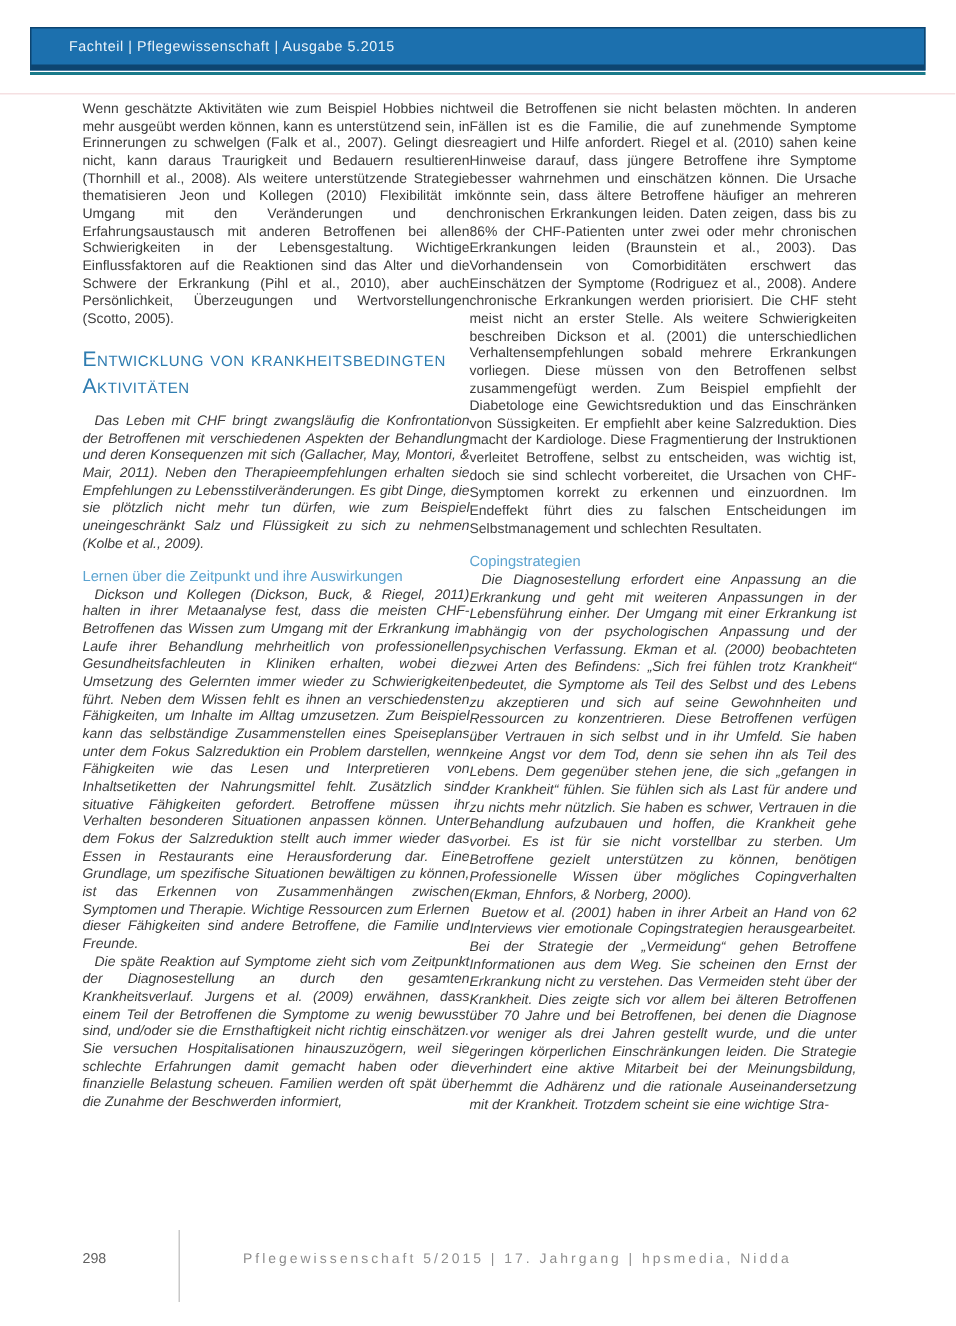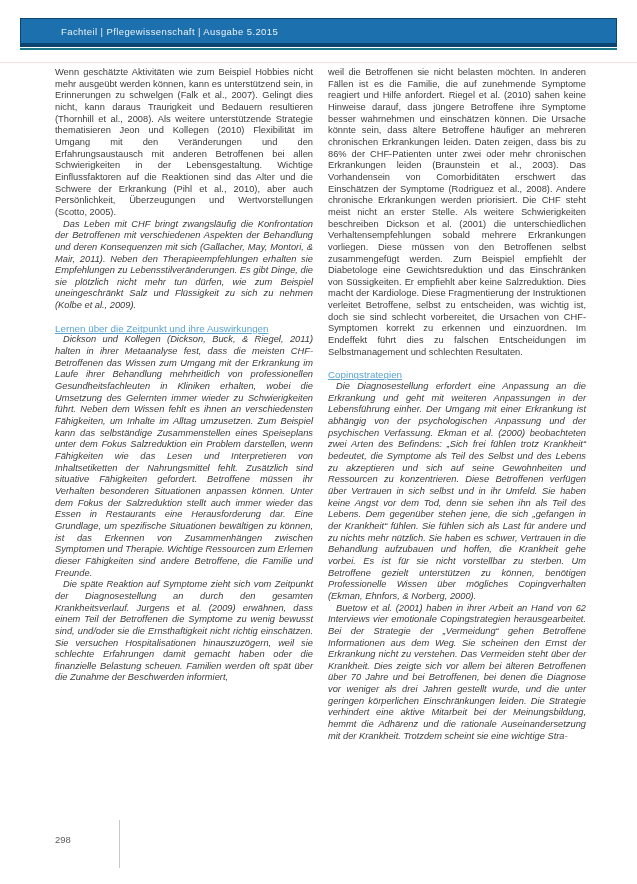--- a/index.html
+++ b/index.html
@@ -7,46 +7,46 @@
   .page {
     position:relative; width:637px; height:884px; background:#ffffff;
     overflow:hidden; font-family:"Liberation Sans", sans-serif;
   }
   .header-bar {
     position:absolute; left:20px; top:18px; width:595px; height:24px;
     background:#1c70ae; border:1px solid #0d4571; border-bottom:4px solid #0d4571;
     display:flex; align-items:center;
   }
   .header-bar .header-text {
-    color:#eaf3fa; font-size:9.5px; letter-spacing:0.4px; padding-left:40px;
+    color:#eaf3fa; font-size:9.5px; letter-spacing:0.4px; padding-left:25px;
   }
   .header-accent {
     position:absolute; left:20px; top:48px; width:597px; height:2px; background:#1a7a8a;
   }
   .pink-line {
     position:absolute; left:0; top:62px; width:637px; height:1px; background:#f5e0e2;
   }
   .content {
     position:absolute; left:55px; top:67px; width:531px;
-    display:flex; gap:15px;
+    display:flex; 
   }
   .col {
     width:258px; font-size:9.3px; line-height:11.65px; text-align:justify;
     color:#3c3c3c;
   }
   .col p { margin:0; }
   .col p.indent { text-indent:8px;font-style:italic; }
   h1.section {
     font-variant:small-caps; font-weight:normal; color:#2e7cb0;
     font-size:14px; line-height:1.3; letter-spacing:0.4px;
     margin:11px 0 9px 0; text-align:left;
   }
   h2.sub {
     color:#5ba3d0; font-weight:normal; font-size:9.8px; line-height:11.65px;
-    margin:11px 0 0 0; text-align:left;text-decoration:underline;
+    margin:11px 0 0 0; text-align:left;
   }
   .footer {
     position:absolute; left:55px; top:820px; display:flex; align-items:flex-start;gap:24px;
   }
   .footer .page-num {
     width:34px; color:#606060; font-size:9.5px; padding-top:14px;
   }
   .footer .v-divider {
     width:1px; height:48px; background:#c8c8c8; margin:0 18px 0 6px;
   }
@@ -62,33 +62,35 @@
   <div class="header-bar">
     <span class="header-text">Fachteil | Pflegewissenschaft | Ausgabe 5.2015</span>
   </div>
   <div class="header-accent"></div>
   <div class="pink-line"></div>
 
   <div class="content">
 
     <div class="col">
       <p>Wenn geschätzte Aktivitäten wie zum Beispiel Hobbies nicht mehr ausgeübt werden können, kann es unterstützend sein, in Erinnerungen zu schwelgen (Falk et al., 2007). Gelingt dies nicht, kann daraus Traurigkeit und Bedauern resultieren (Thornhill et al., 2008). Als weitere unterstützende Strategie thematisieren Jeon und Kollegen (2010) Flexibilität im Umgang mit den Veränderungen und den Erfahrungsaustausch mit anderen Betroffenen bei allen Schwierigkeiten in der Lebensgestaltung. Wichtige Einflussfaktoren auf die Reaktionen sind das Alter und die Schwere der Erkrankung (Pihl et al., 2010), aber auch Persönlichkeit, Überzeugungen und Wertvorstellungen (Scotto, 2005).</p>
+      <h1 class="section">Entwicklung von krankheitsbedingten Aktivitäten</h1>
       <p class="indent">Das Leben mit CHF bringt zwangsläufig die Konfrontation der Betroffenen mit verschiedenen Aspekten der Behandlung und deren Konsequenzen mit sich (Gallacher, May, Montori, &amp; Mair, 2011). Neben den Therapieempfehlungen erhalten sie Empfehlungen zu Lebensstilveränderungen. Es gibt Dinge, die sie plötzlich nicht mehr tun dürfen, wie zum Beispiel uneingeschränkt Salz und Flüssigkeit zu sich zu nehmen (Kolbe et al., 2009).</p>
       <h2 class="sub">Lernen über die Zeitpunkt und ihre Auswirkungen</h2>
       <p class="indent">Dickson und Kollegen (Dickson, Buck, &amp; Riegel, 2011) halten in ihrer Metaanalyse fest, dass die meisten CHF-Betroffenen das Wissen zum Umgang mit der Erkrankung im Laufe ihrer Behandlung mehrheitlich von professionellen Gesundheitsfachleuten in Kliniken erhalten, wobei die Umsetzung des Gelernten immer wieder zu Schwierigkeiten führt. Neben dem Wissen fehlt es ihnen an verschiedensten Fähigkeiten, um Inhalte im Alltag umzusetzen. Zum Beispiel kann das selbständige Zusammenstellen eines Speiseplans unter dem Fokus Salzreduktion ein Problem darstellen, wenn Fähigkeiten wie das Lesen und Interpretieren von Inhaltsetiketten der Nahrungsmittel fehlt. Zusätzlich sind situative Fähigkeiten gefordert. Betroffene müssen ihr Verhalten besonderen Situationen anpassen können. Unter dem Fokus der Salzreduktion stellt auch immer wieder das Essen in Restaurants eine Herausforderung dar. Eine Grundlage, um spezifische Situationen bewältigen zu können, ist das Erkennen von Zusammenhängen zwischen Symptomen und Therapie. Wichtige Ressourcen zum Erlernen dieser Fähigkeiten sind andere Betroffene, die Familie und Freunde.</p>
       <p class="indent">Die späte Reaktion auf Symptome zieht sich vom Zeitpunkt der Diagnosestellung an durch den gesamten Krankheitsverlauf. Jurgens et al. (2009) erwähnen, dass einem Teil der Betroffenen die Symptome zu wenig bewusst sind, und/oder sie die Ernsthaftigkeit nicht richtig einschätzen. Sie versuchen Hospitalisationen hinauszuzögern, weil sie schlechte Erfahrungen damit gemacht haben oder die finanzielle Belastung scheuen. Familien werden oft spät über die Zunahme der Beschwerden informiert,</p>
     </div>
 
     <div class="col">
       <p>weil die Betroffenen sie nicht belasten möchten. In anderen Fällen ist es die Familie, die auf zunehmende Symptome reagiert und Hilfe anfordert. Riegel et al. (2010) sahen keine Hinweise darauf, dass jüngere Betroffene ihre Symptome besser wahrnehmen und einschätzen können. Die Ursache könnte sein, dass ältere Betroffene häufiger an mehreren chronischen Erkrankungen leiden. Daten zeigen, dass bis zu 86% der CHF-Patienten unter zwei oder mehr chronischen Erkrankungen leiden (Braunstein et al., 2003). Das Vorhandensein von Comorbiditäten erschwert das Einschätzen der Symptome (Rodriguez et al., 2008). Andere chronische Erkrankungen werden priorisiert. Die CHF steht meist nicht an erster Stelle. Als weitere Schwierigkeiten beschreiben Dickson et al. (2001) die unterschiedlichen Verhaltensempfehlungen sobald mehrere Erkrankungen vorliegen. Diese müssen von den Betroffenen selbst zusammengefügt werden. Zum Beispiel empfiehlt der Diabetologe eine Gewichtsreduktion und das Einschränken von Süssigkeiten. Er empfiehlt aber keine Salzreduktion. Dies macht der Kardiologe. Diese Fragmentierung der Instruktionen verleitet Betroffene, selbst zu entscheiden, was wichtig ist, doch sie sind schlecht vorbereitet, die Ursachen von CHF-Symptomen korrekt zu erkennen und einzuordnen. Im Endeffekt führt dies zu falschen Entscheidungen im Selbstmanagement und schlechten Resultaten.</p>
       <h2 class="sub">Copingstrategien</h2>
       <p class="indent">Die Diagnosestellung erfordert eine Anpassung an die Erkrankung und geht mit weiteren Anpassungen in der Lebensführung einher. Der Umgang mit einer Erkrankung ist abhängig von der psychologischen Anpassung und der psychischen Verfassung. Ekman et al. (2000) beobachteten zwei Arten des Befindens: „Sich frei fühlen trotz Krankheit“ bedeutet, die Symptome als Teil des Selbst und des Lebens zu akzeptieren und sich auf seine Gewohnheiten und Ressourcen zu konzentrieren. Diese Betroffenen verfügen über Vertrauen in sich selbst und in ihr Umfeld. Sie haben keine Angst vor dem Tod, denn sie sehen ihn als Teil des Lebens. Dem gegenüber stehen jene, die sich „gefangen in der Krankheit“ fühlen. Sie fühlen sich als Last für andere und zu nichts mehr nützlich. Sie haben es schwer, Vertrauen in die Behandlung aufzubauen und hoffen, die Krankheit gehe vorbei. Es ist für sie nicht vorstellbar zu sterben. Um Betroffene gezielt unterstützen zu können, benötigen Professionelle Wissen über mögliches Copingverhalten (Ekman, Ehnfors, &amp; Norberg, 2000).</p>
       <p class="indent">Buetow et al. (2001) haben in ihrer Arbeit an Hand von 62 Interviews vier emotionale Copingstrategien herausgearbeitet. Bei der Strategie der „Vermeidung“ gehen Betroffene Informationen aus dem Weg. Sie scheinen den Ernst der Erkrankung nicht zu verstehen. Das Vermeiden steht über der Krankheit. Dies zeigte sich vor allem bei älteren Betroffenen über 70 Jahre und bei Betroffenen, bei denen die Diagnose vor weniger als drei Jahren gestellt wurde, und die unter geringen körperlichen Einschränkungen leiden. Die Strategie verhindert eine aktive Mitarbeit bei der Meinungsbildung, hemmt die Adhärenz und die rationale Auseinandersetzung mit der Krankheit. Trotzdem scheint sie eine wichtige Stra-</p>
     </div>
 
   </div>
 
   <div class="footer">
     <span class="page-num">298</span>
     <span class="v-divider"></span>
+    <span class="journal">Pflegewissenschaft 5/2015 | 17. Jahrgang | hpsmedia, Nidda</span>
   </div>
 
 </div>
 
 </body></html>

